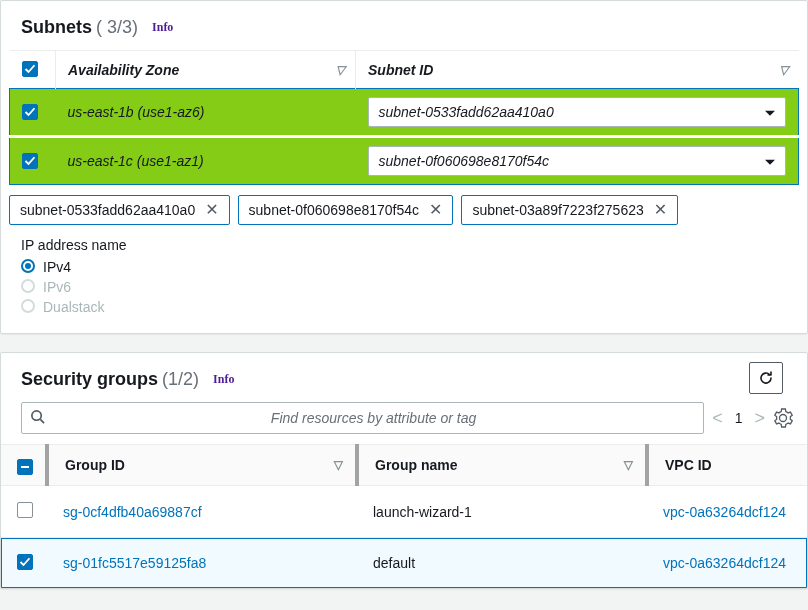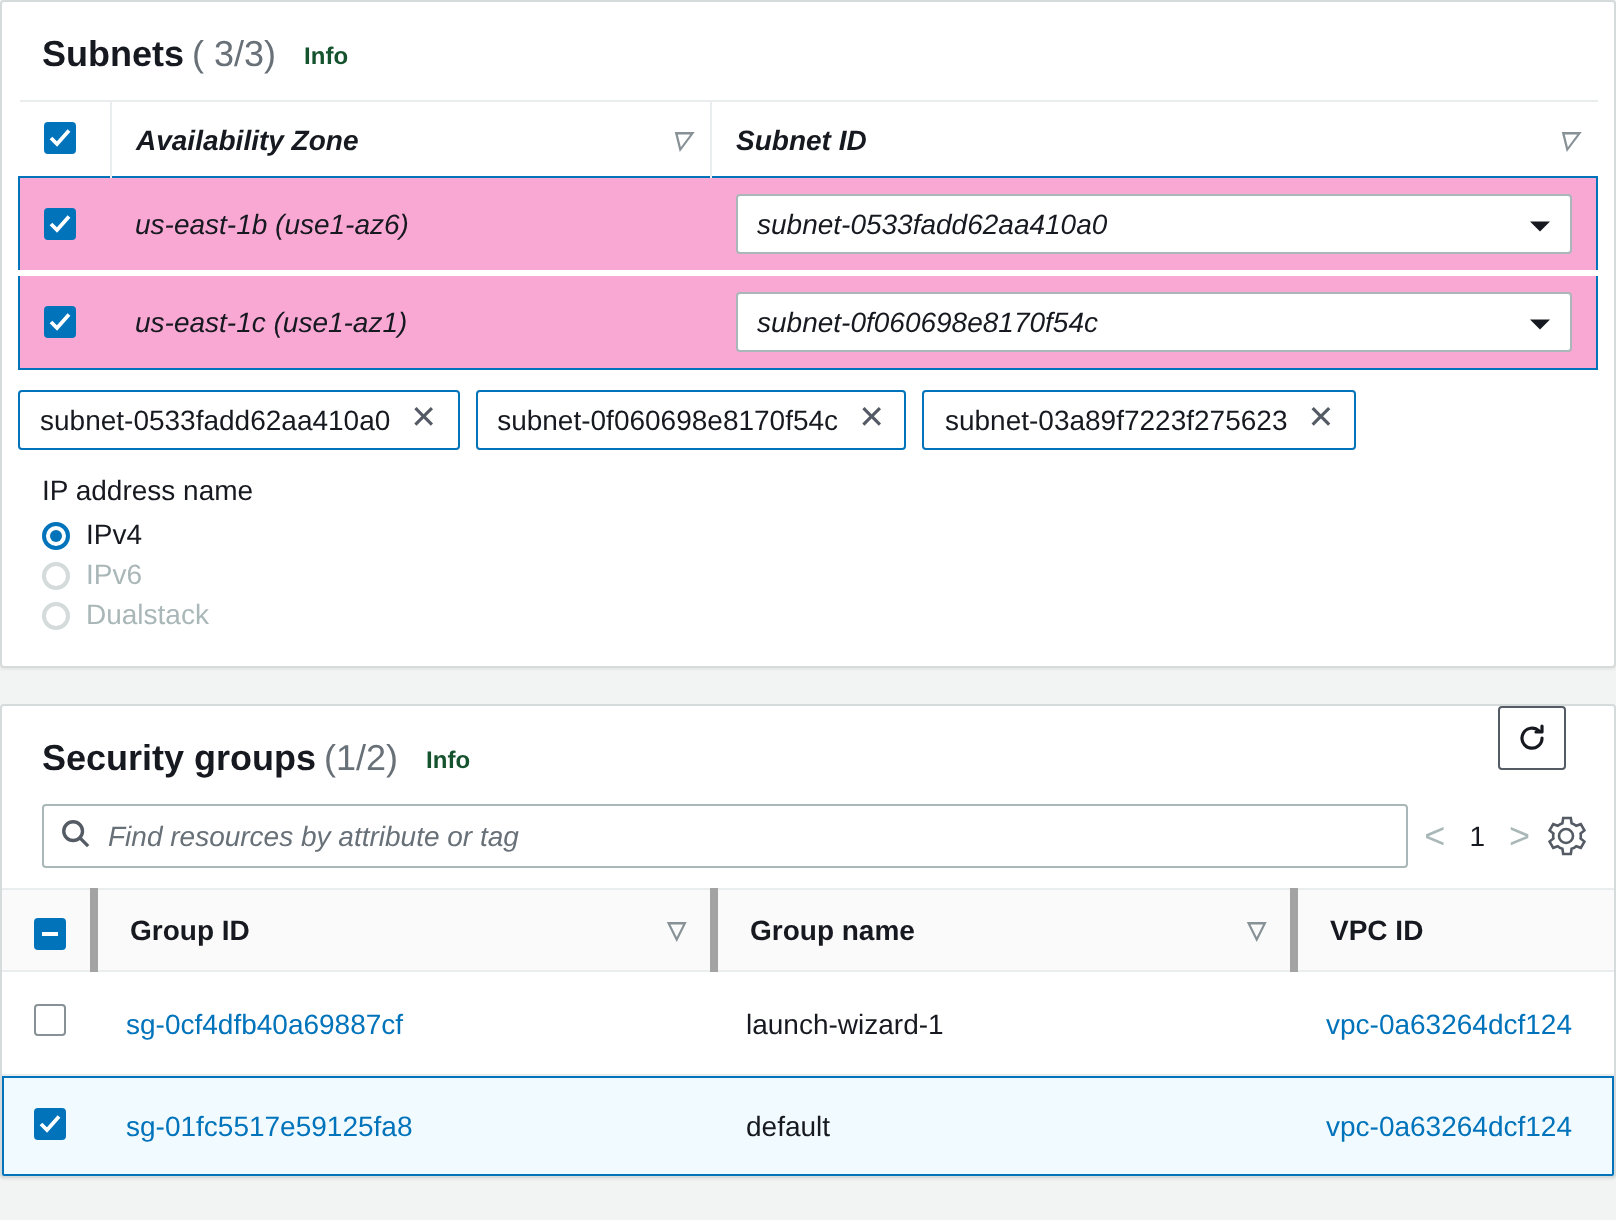--- a/index.html
+++ b/index.html
@@ -1,55 +1,55 @@
 <!DOCTYPE html>
 <html><head>
   <meta charset="utf-8">
   <style>
     * { box-sizing: border-box; margin: 0; padding: 0; }
     body { font-family: "Amazon Ember", "Helvetica Neue", Arial, sans-serif; background: #f2f3f3; padding: 0; font-size: 14px; color: #16191f; width: 808px; }
     .panel { background: #fff; border: 1px solid #d5dbdb; border-radius: 2px; margin: 0 0 18px 0; box-shadow: 0 1px 1px rgba(0,0,0,0.05); }
     .panel-header { display: flex; align-items: center; padding: 16px 20px 12px; }
     .panel-title { font-size: 18px; font-weight: 700; color: #16191f; }
     .panel-count { font-size: 18px; font-weight: 400; color: #687078; margin-left: 4px; }
-    .info-link { color: #14532d; font-size: 12px; font-weight: 700; margin-left: 14px; cursor: pointer; }
+    .info-link { color: #4c1d95; font-size: 12px; font-weight: 700; margin-left: 14px; cursor: pointer; font-family: Liberation Serif, serif; }
     .table { width: calc(100% - 16px); margin: 0 8px; border-collapse: collapse; font-style: italic; }
     .table th { text-align: left; font-weight: 700; font-size: 14px; padding: 10px 12px; border-top: 1px solid #eaeded; position: relative; }
     .table th .caret { position: absolute; right: 10px; top: 50%; transform: translateY(-50%); color: #879196; font-size: 12px; }
     .table th + th { border-left: 1px solid #eaeded; }
     .table td { padding: 8px 12px; font-size: 14px; }
-    .subnet-row { background: #f9a8d4; border: 1px solid #0073bb; }
+    .subnet-row { background: #84cc16; border: 1px solid #0073bb; }
     .subnet-row td { border-top: 1px solid #0073bb; border-bottom: 1px solid #0073bb; }
     .subnet-row td:first-child { border-left: 1px solid #0073bb; }
     .subnet-row td:last-child { border-right: 1px solid #0073bb; }
     .subnet-table tbody tr + tr td { border-top: 3px solid #fff; }
     .checkbox { width: 16px; height: 16px; border: 1px solid #0073bb; background: #0073bb; color: #fff; display: inline-flex; align-items: center; justify-content: center; border-radius: 2px; cursor: pointer; }
     .checkbox svg { width: 12px; height: 12px; }
     .checkbox.unchecked { background: #fff; border-color: #879196; }
     .checkbox.indeterminate { background: #0073bb; border-color: #0073bb; }
     .checkbox.indeterminate::after { content: ""; width: 8px; height: 2px; background: #fff; }
     .select-box { width: 100%; border: 1px solid #aab7b8; border-radius: 2px; background: #fff; padding: 6px 28px 6px 10px; font-size: 14px; cursor: pointer; position: relative; }
     .select-box::after { content: ""; position: absolute; right: 10px; top: 50%; transform: translateY(-25%); border-left: 5px solid transparent; border-right: 5px solid transparent; border-top: 5px solid #16191f; }
     .chips { padding: 10px 8px 0; display: flex; flex-wrap: wrap; gap: 8px; }
     .chip { border: 1px solid #0073bb; border-radius: 2px; padding: 6px 10px; font-size: 14px; display: inline-flex; align-items: center; gap: 10px; background: #fff; }
     .chip .close { color: #545b64; cursor: pointer; font-size: 16px; line-height: 1; }
     .radio-section { padding: 12px 20px 18px; }
     .radio-label { font-size: 14px; font-weight: 400; color: #16191f; margin-bottom: 6px; }
-    .radio-row { display: flex; align-items: flex-end; gap: 8px; margin-top: 4px; font-size: 14px; }
+    .radio-row { display: flex; align-items: flex-start; gap: 8px; margin-top: 4px; font-size: 14px; }
     .radio { width: 14px; height: 14px; border: 2px solid #aab7b8; border-radius: 50%; display: inline-block; position: relative; }
     .radio.selected { border-color: #0073bb; }
     .radio.selected::after { content: ""; width: 6px; height: 6px; background: #0073bb; border-radius: 50%; position: absolute; top: 50%; left: 50%; transform: translate(-50%, -50%); }
     .radio.disabled { border-color: #d5dbdb; }
     .radio-row.disabled { color: #aab7b8; }
-    .sg-header-row { display: flex; justify-content: space-between; padding-right: 24px; }
+    .sg-header-row { display: flex; justify-content: space-between; align-items: center; padding-right: 24px; }
     .refresh-btn { border: 1px solid #545b64; background: #fff; width: 34px; height: 32px; border-radius: 2px; display: flex; align-items: center; justify-content: center; cursor: pointer; }
     .refresh-btn svg { width: 16px; height: 16px; }
     .search-row { display: flex; align-items: center; padding: 0 14px 10px 20px; gap: 8px; }
     .search-box { flex: 1; position: relative; }
-    .search-box input { width: 100%; border: 1px solid #aab7b8; border-radius: 2px; padding: 7px 10px 7px 32px; font-size: 14px; font-style: italic; color: #687078; }
+    .search-box input { width: 100%; border: 1px solid #aab7b8; border-radius: 2px; padding: 7px 10px 7px 32px; font-size: 14px; font-style: italic; color: #687078; text-align: center; }
     .search-box input::placeholder { color: #687078; font-style: italic; }
     .search-icon { position: absolute; left: 9px; top: 50%; transform: translateY(-50%); color: #545b64; }
     .pagination { display: flex; align-items: center; gap: 12px; color: #687078; }
     .pagination .pg { font-size: 18px; cursor: pointer; color: #aab7b8; }
     .pagination .current { color: #16191f; font-weight: 400; }
     .gear-btn { width: 20px; height: 20px; cursor: pointer; color: #545b64; display: flex; align-items: center; }
     .sg-table { width: 100%; border-collapse: collapse; table-layout: fixed; }
     .sg-table thead { background: #fafafa; border-top: 1px solid #eaeded; border-bottom: 1px solid #eaeded; }
     .sg-table th { text-align: left; font-weight: 700; font-size: 14px; padding: 10px 16px; position: relative; }
     .sg-table th .caret { position: absolute; right: 12px; top: 50%; transform: translateY(-50%); color: #879196; font-size: 12px; }

